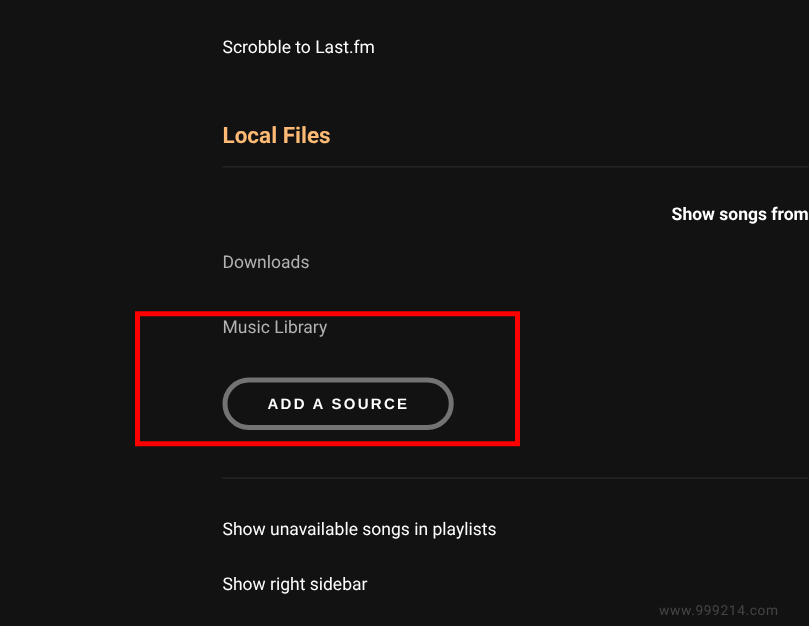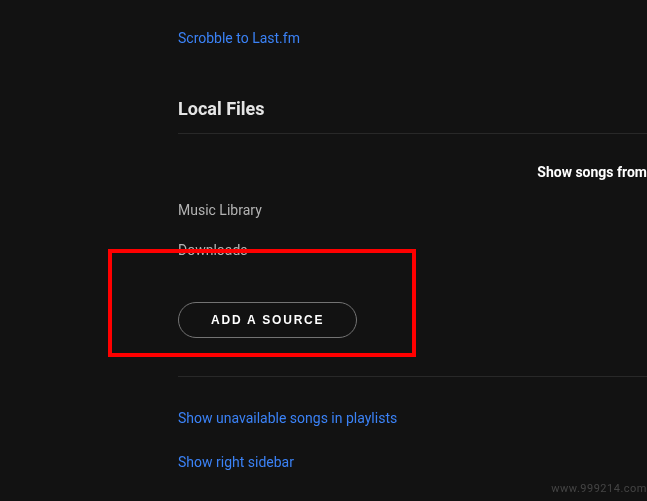--- a/index.html
+++ b/index.html
@@ -14,27 +14,27 @@
       height: 501px;
       overflow: hidden;
       position: relative;
     }
     .content {
       padding-left: 178px;
       padding-right: 0;
       padding-top: 22px;
     }
     .setting-item {
-      color: #3b82f6;
+      color: #ffffff;
       font-size: 14px;
       font-weight: 400;
       margin-bottom: 16px;
     }
     .section-heading {
-      color: #e5e5e5;
+      color: #fdba74;
       font-size: 18px;
       font-weight: 700;
       margin-top: 48px;
       margin-bottom: 14px;
     }
     .section-divider {
       border: none;
       border-top: 1px solid #282828;
       margin: 0;
       margin-bottom: 20px;
@@ -49,21 +49,21 @@
       text-align: right;
     }
     .source-item {
       color: #b3b3b3;
       font-size: 14px;
       font-weight: 400;
       margin-bottom: 18px;
     }
     .add-button {
       background: transparent;
-      border: 1px solid #737373;
+      border: 4px solid #737373;
       color: #ffffff;
       font-size: 12px;
       font-weight: 700;
       letter-spacing: 1.8px;
       padding: 10px 32px;
       border-radius: 50px;
       cursor: pointer;
       text-transform: uppercase;
       margin-top: 8px;
     }
@@ -71,21 +71,21 @@
       position: absolute;
       border: 4px solid #ff0000;
       left: 108px;
       top: 249px;
       width: 308px;
       height: 108px;
       pointer-events: none;
     }
     .watermark {
       position: absolute;
-      right: 0;
+      right: 24px;
       bottom: 6px;
       color: #5a5a5a;
       font-size: 11px;
       letter-spacing: 0.5px;
       opacity: 0.7;
     }
     .spacer-top {
       height: 8px;
     }
     .section-local {
@@ -109,23 +109,23 @@
   <div class="spacer-top"></div>
 
   <div class="setting-item">Scrobble to Last.fm</div>
 
   <div class="section-local">
     <h2 class="section-heading">Local Files</h2>
     <hr class="section-divider">
     
     <div class="sub-heading">Show songs from</div>
     
+    <div class="source-item downloads-item">Downloads</div>
+    
     <div class="source-item music-library-item">Music Library</div>
-    
-    <div class="source-item downloads-item">Downloads</div>
     
     <button class="add-button">ADD A SOURCE</button>
   </div>
 
   <div class="section-display">
     <hr class="section-divider">
 
     <div class="setting-item" style="margin-top: 33px; margin-bottom: 28px;">Show unavailable songs in playlists</div>
 
     <div class="setting-item">Show right sidebar</div>

